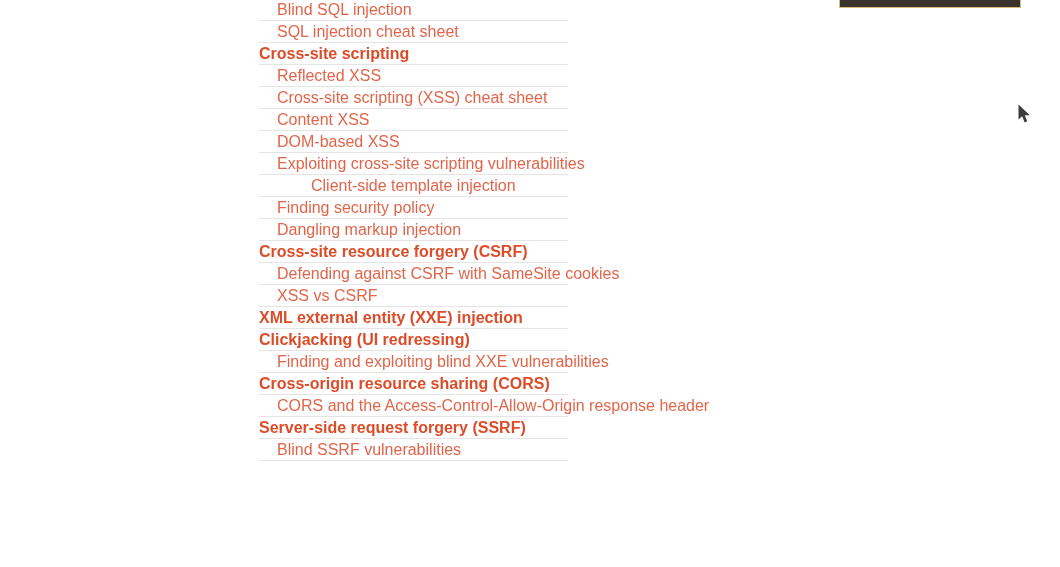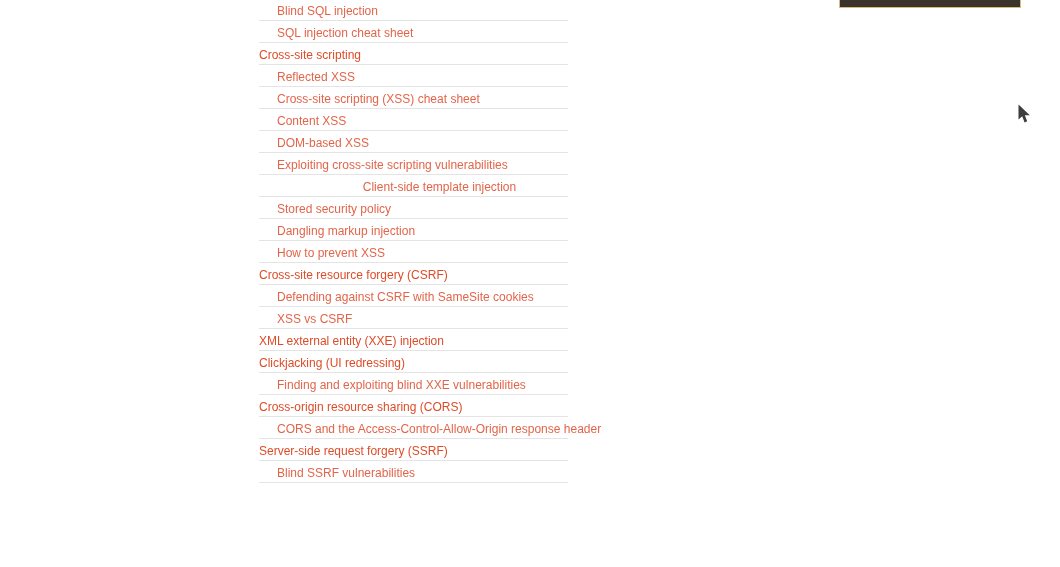--- a/index.html
+++ b/index.html
@@ -25,29 +25,29 @@
     width: 309px;
   }
   .toc-row {
     height: 22px;
     line-height: 22px;
     border-bottom: 1px solid var(--divider-color);
     white-space: nowrap;
     overflow: visible;
   }
   .toc-row.level-1 { padding-left: 18px; }
-  .toc-row.level-2 { padding-left: 52px; text-align: center; }
+  .toc-row.level-2 { padding-left: 52px; }
   .toc-link {
-    font-size: 12px;
+    font-size: 16px;
     color: var(--link-color);
     text-decoration: none;
     cursor: pointer;
   }
   .toc-link.toc-header {
-    font-weight: normal;
+    font-weight: bold;
     color: var(--header-color);
   }
   .partial-dark-button {
     position: absolute;
     left: 839px;
     top: 0;
     width: 182px;
     height: 8px;
     background: var(--bar-fill);
     border: 1px solid var(--bar-border);
@@ -69,23 +69,22 @@
 <nav class="toc">
     <div class="toc-row level-1"><a class="toc-link">Blind SQL injection</a></div>
     <div class="toc-row level-1"><a class="toc-link">SQL injection cheat sheet</a></div>
     <div class="toc-row level-0"><a class="toc-link toc-header">Cross-site scripting</a></div>
     <div class="toc-row level-1"><a class="toc-link">Reflected XSS</a></div>
     <div class="toc-row level-1"><a class="toc-link">Cross-site scripting (XSS) cheat sheet</a></div>
     <div class="toc-row level-1"><a class="toc-link">Content XSS</a></div>
     <div class="toc-row level-1"><a class="toc-link">DOM-based XSS</a></div>
     <div class="toc-row level-1"><a class="toc-link">Exploiting cross-site scripting vulnerabilities</a></div>
     <div class="toc-row level-2"><a class="toc-link">Client-side template injection</a></div>
-    <div class="toc-row level-1"><a class="toc-link">Stored security policy</a></div>
+    <div class="toc-row level-1"><a class="toc-link">Finding security policy</a></div>
     <div class="toc-row level-1"><a class="toc-link">Dangling markup injection</a></div>
-    <div class="toc-row level-1"><a class="toc-link">How to prevent XSS</a></div>
     <div class="toc-row level-0"><a class="toc-link toc-header">Cross-site resource forgery (CSRF)</a></div>
     <div class="toc-row level-1"><a class="toc-link">Defending against CSRF with SameSite cookies</a></div>
     <div class="toc-row level-1"><a class="toc-link">XSS vs CSRF</a></div>
     <div class="toc-row level-0"><a class="toc-link toc-header">XML external entity (XXE) injection</a></div>
     <div class="toc-row level-0"><a class="toc-link toc-header">Clickjacking (UI redressing)</a></div>
     <div class="toc-row level-1"><a class="toc-link">Finding and exploiting blind XXE vulnerabilities</a></div>
     <div class="toc-row level-0"><a class="toc-link toc-header">Cross-origin resource sharing (CORS)</a></div>
     <div class="toc-row level-1"><a class="toc-link">CORS and the Access-Control-Allow-Origin response header</a></div>
     <div class="toc-row level-0"><a class="toc-link toc-header">Server-side request forgery (SSRF)</a></div>
     <div class="toc-row level-1"><a class="toc-link">Blind SSRF vulnerabilities</a></div>

